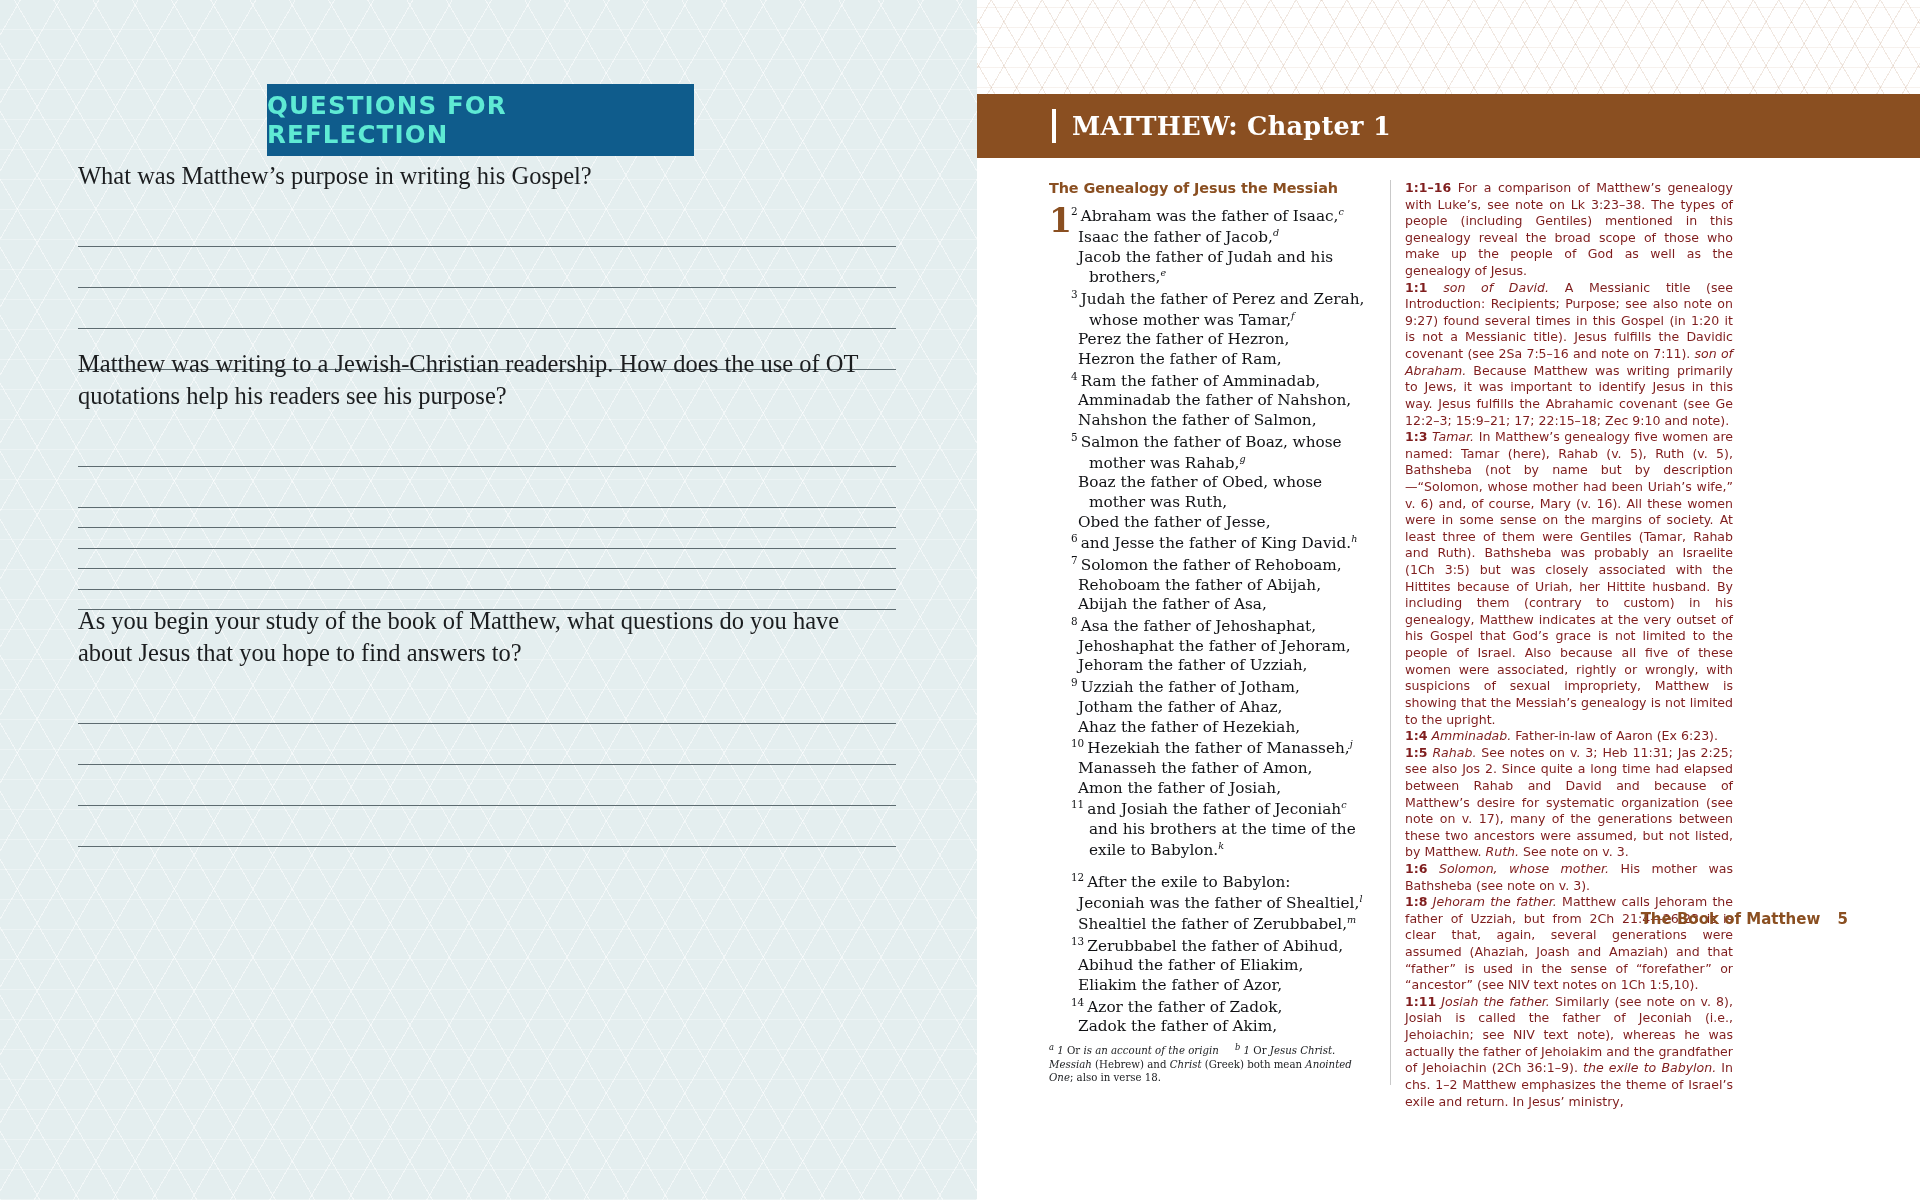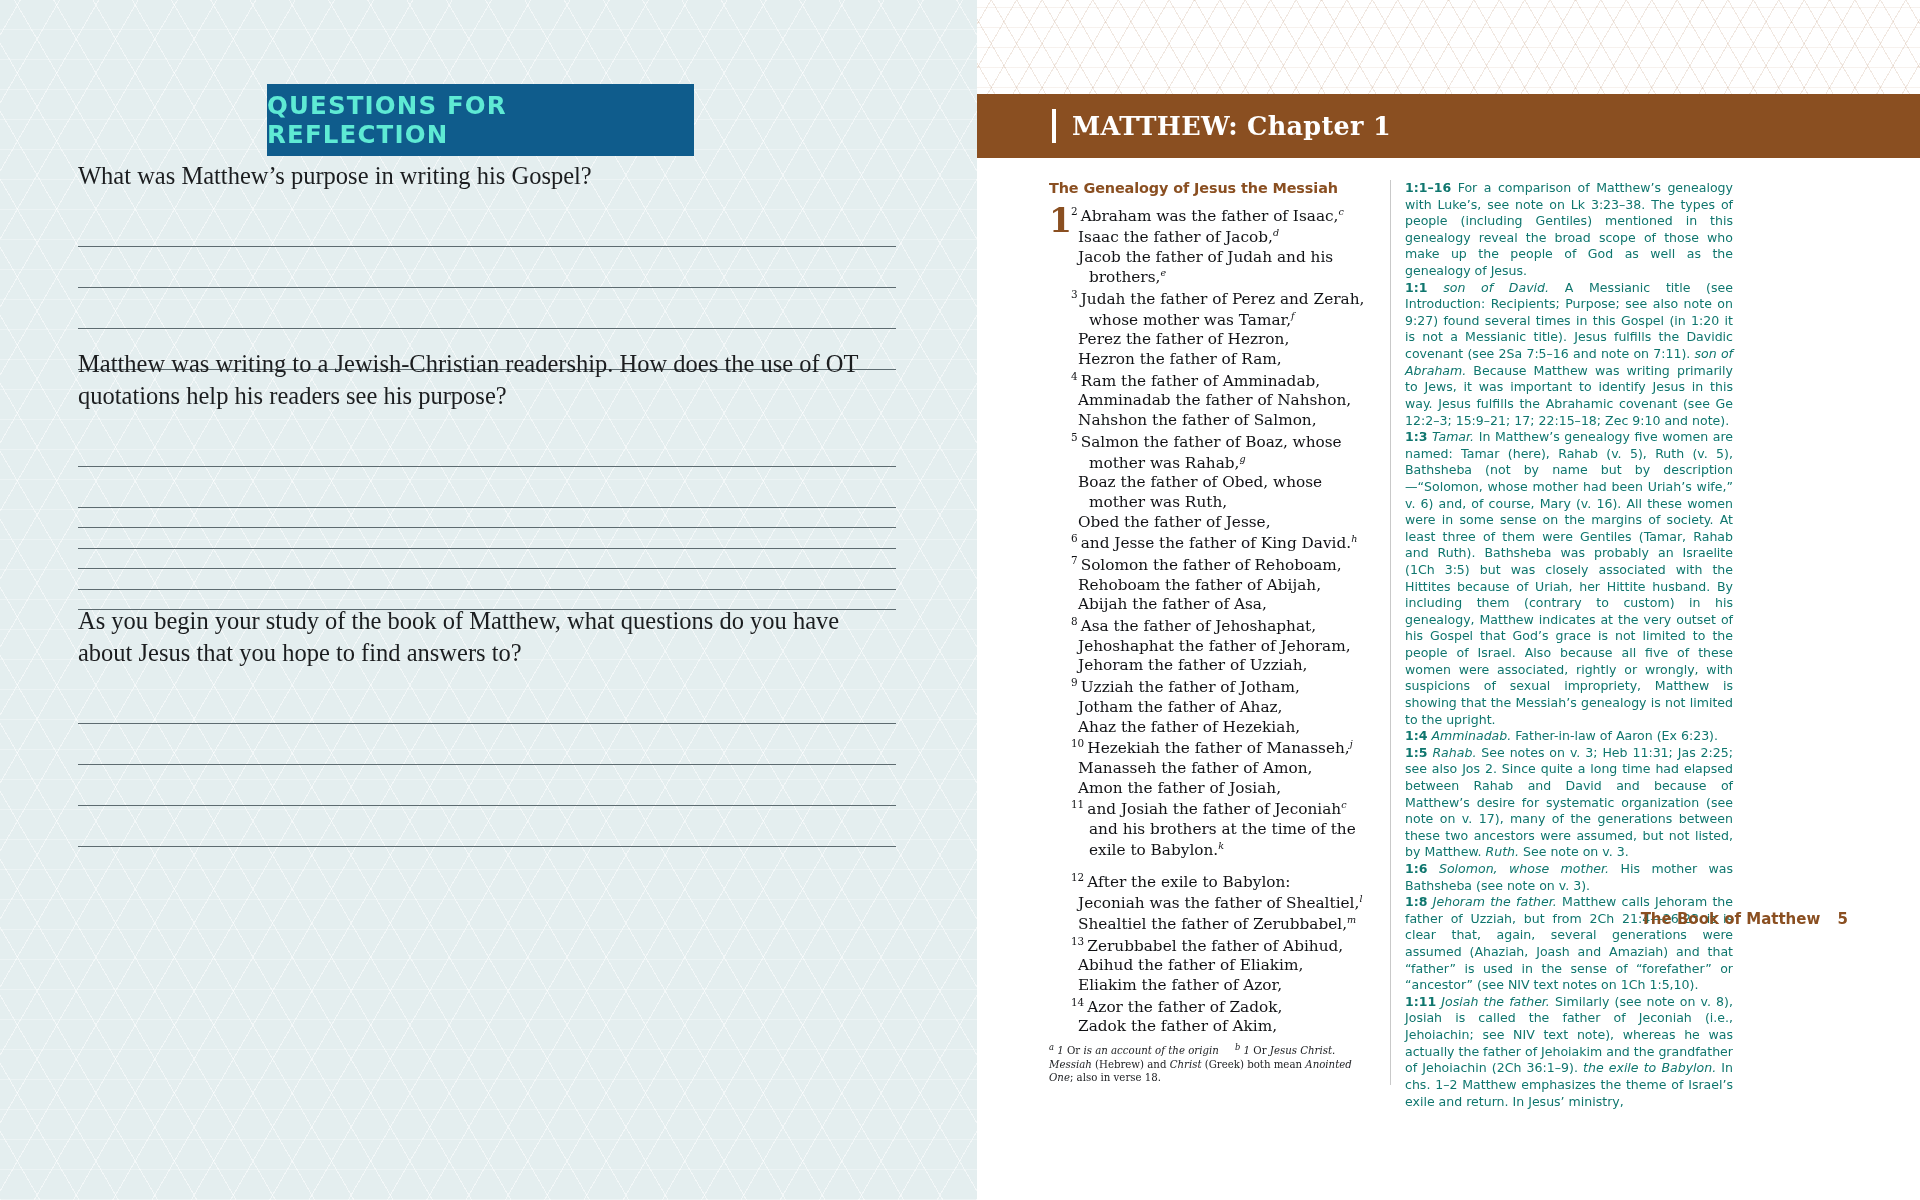--- a/index.html
+++ b/index.html
@@ -146,21 +146,21 @@
   }
   .footnotes i { font-style: italic; }
   .fnmark { font-style: italic; vertical-align: super; font-size: 8.4px; }
 
   
   .col-commentary { width: 328px; }
   .commentary {
     font-family: "DejaVu Sans", sans-serif;
     font-size: 12.55px;
     line-height: 1.325;
-    color: #0f766e;
+    color: #7f1d1d;
     text-align: justify;
   }
   .commentary .ref { font-weight: bold; }
   .commentary em { font-style: italic; }
   .cnote { margin: 0; }
 
   .footer {
     position: absolute;
     right: 72px; bottom: 40px;
     color: #8a4f21;

